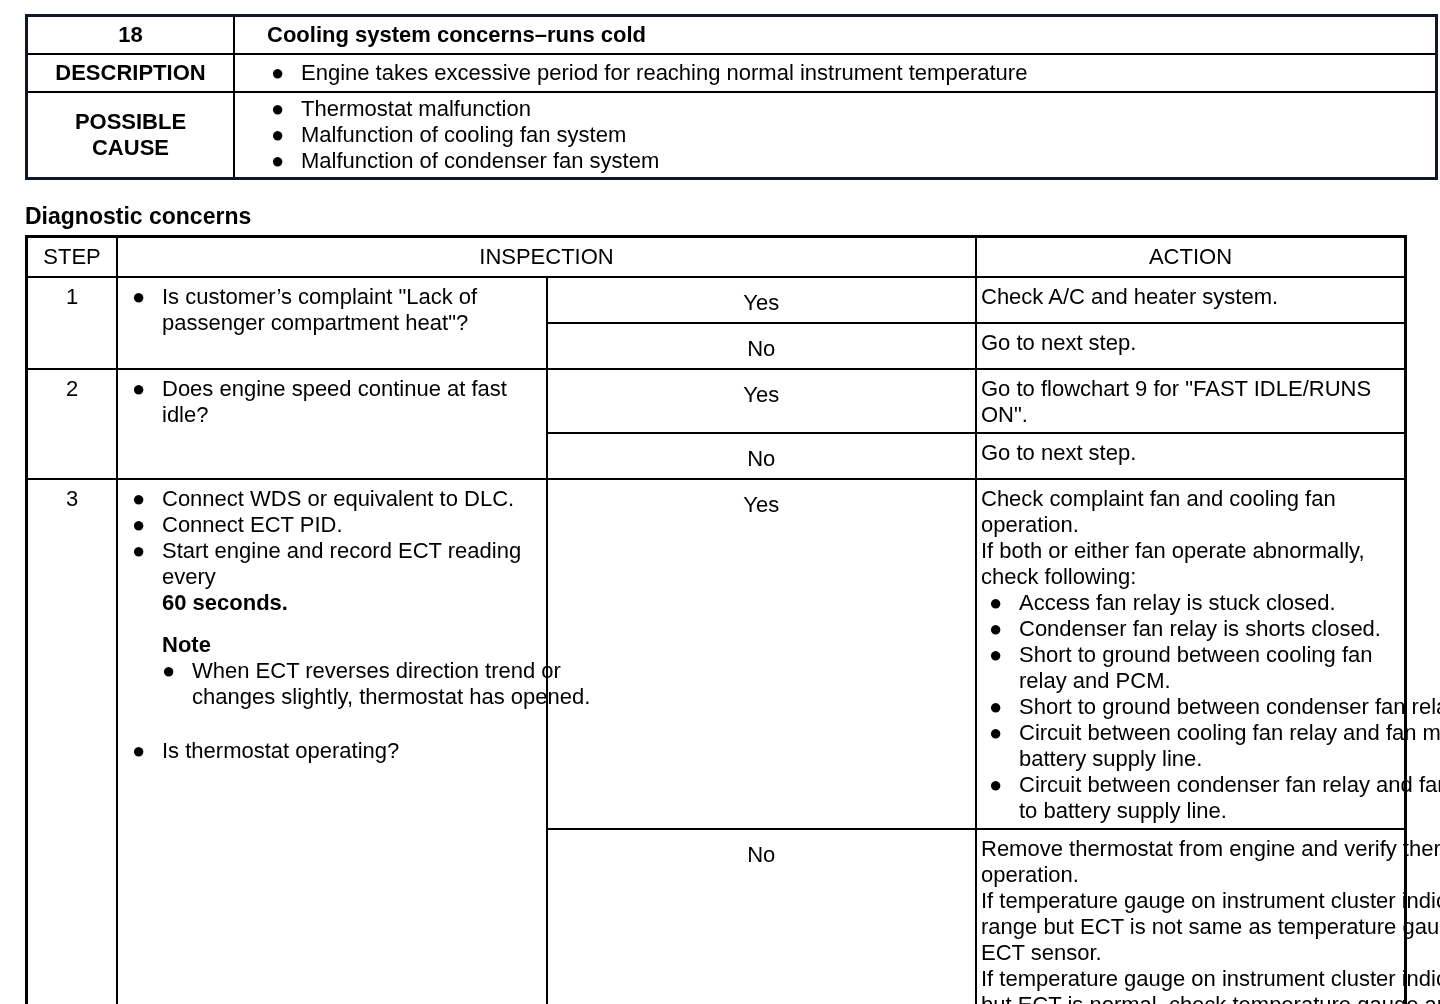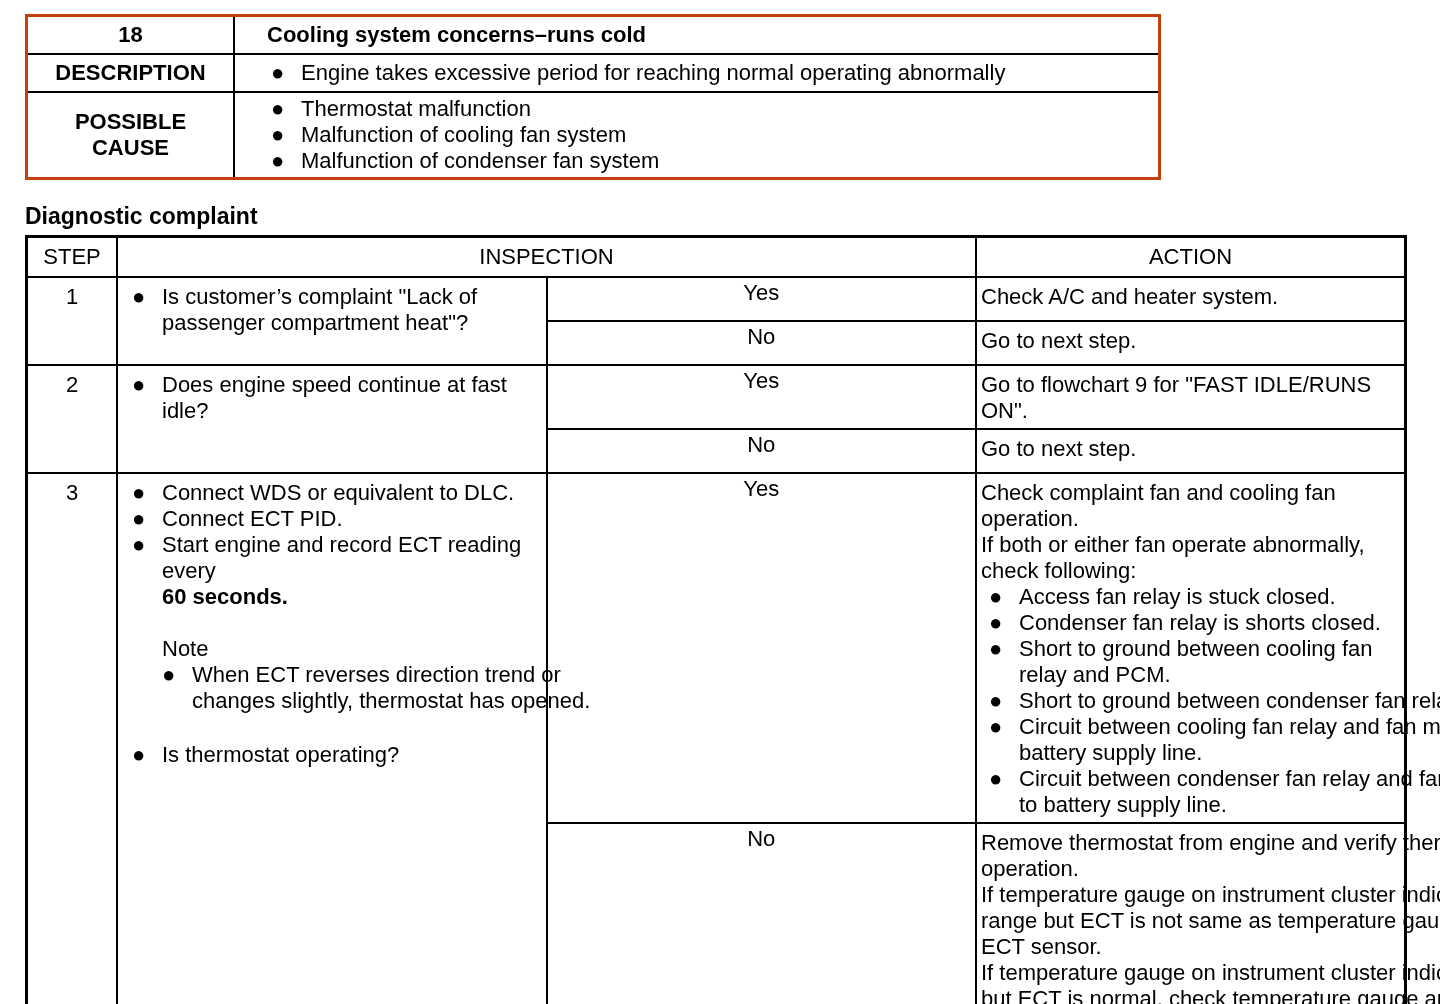--- a/index.html
+++ b/index.html
@@ -6,78 +6,78 @@
   body {
     width: 1440px; height: 1004px; position: relative; overflow: hidden;
     font-family: "Liberation Sans", sans-serif; color: #000;
     font-size: 22px; line-height: 26px;
   }
   table { border-collapse: collapse; table-layout: fixed; }
   td, th { border: 2px solid #000; vertical-align: top; padding: 0; }
   .b { font-weight: bold; }
 
   
-  #summary { position: absolute; left: 25px; top: 14px; width: 1136px; border: 3px solid #c2410c; }
+  #summary { position: absolute; left: 25px; top: 14px; width: 1413px; border: 3px solid #0f172a; }
   #summary td.lbl { width: 205px; text-align: center; font-weight: bold; vertical-align: middle; }
   #summary td.val { padding-left: 32px; }
   #summary tr.r1 td { height: 36px; vertical-align: middle; }
   #summary tr.r2 td { height: 36px; vertical-align: middle; border-radius: 16px; }
   #summary tr.r3 td { height: 84px; vertical-align: middle; }
 
   .bl { list-style: none; margin: 0; padding: 0; }
   .bl li { position: relative; padding-left: 34px; }
   .bl li .dot { position: absolute; left: 4px; top: 0; }
 
   #proc-title { position: absolute; left: 25px; top: 203px; font-weight: bold; font-size: 23px; }
 
   
   #diag { position: absolute; left: 25px; top: 235px; width: 1382px; border: 3px solid #000; }
   #diag th { height: 38px; font-weight: normal; text-align: center; vertical-align: middle; }
   #diag td.step { width: 88px; text-align: center; padding-top: 6px; }
   #diag td.insp { width: 538px; padding: 6px 8px 0 10px; }
-  #diag td.yn { width: 76px; text-align: center; padding-top: 2px; }
+  #diag td.yn { width: 76px; text-align: center; padding-top: 12px; }
   #diag td.act { padding: 6px 8px 4px 4px; }
   #diag tr.short td { height: 32px; }
   #diag .act .bl li { padding-left: 38px; }
   #diag .act .bl li .dot { left: 8px; }
-  .note-title { font-weight: normal; margin-top: 26px; padding-left: 34px; }
+  .note-title { font-weight: bold; margin-top: 16px; padding-left: 34px; }
   .note-list { padding-left: 30px; }
   .spacer { height: 28px; }
 </style>
 </head>
 <body>
 
 <table id="summary">
   <tbody>
       <tr class="r1">
     <td class="lbl">18</td>
     <td class="val b">Cooling system concerns–runs cold</td>
   </tr>
   <tr class="r2">
     <td class="lbl">DESCRIPTION</td>
     <td class="val">
       <ul class="bl">
-        <li><span class="dot">●</span><span>Engine takes excessive period for reaching normal operating abnormally</span></li>
+        <li><span class="dot">●</span><span>Engine takes excessive period for reaching normal instrument temperature</span></li>
       </ul>
     </td>
   </tr>
   <tr class="r3">
     <td class="lbl"><span style="display:inline-block;width:130px;">POSSIBLE CAUSE</span></td>
     <td class="val">
       <ul class="bl">
         <li><span class="dot">●</span><span>Thermostat malfunction</span></li>
         <li><span class="dot">●</span><span>Malfunction of cooling fan system</span></li>
         <li><span class="dot">●</span><span>Malfunction of condenser fan system</span></li>
       </ul>
     </td>
   </tr>
 </tbody>
   </table>
 
-<div id="proc-title">Diagnostic complaint</div>
+<div id="proc-title">Diagnostic concerns</div>
 
 <table id="diag">
   <tbody>
       <tr>
     <th style="width:88px">STEP</th>
     <th colspan="2">INSPECTION</th>
     <th>ACTION</th>
   </tr>
 
   <tr class="short">

